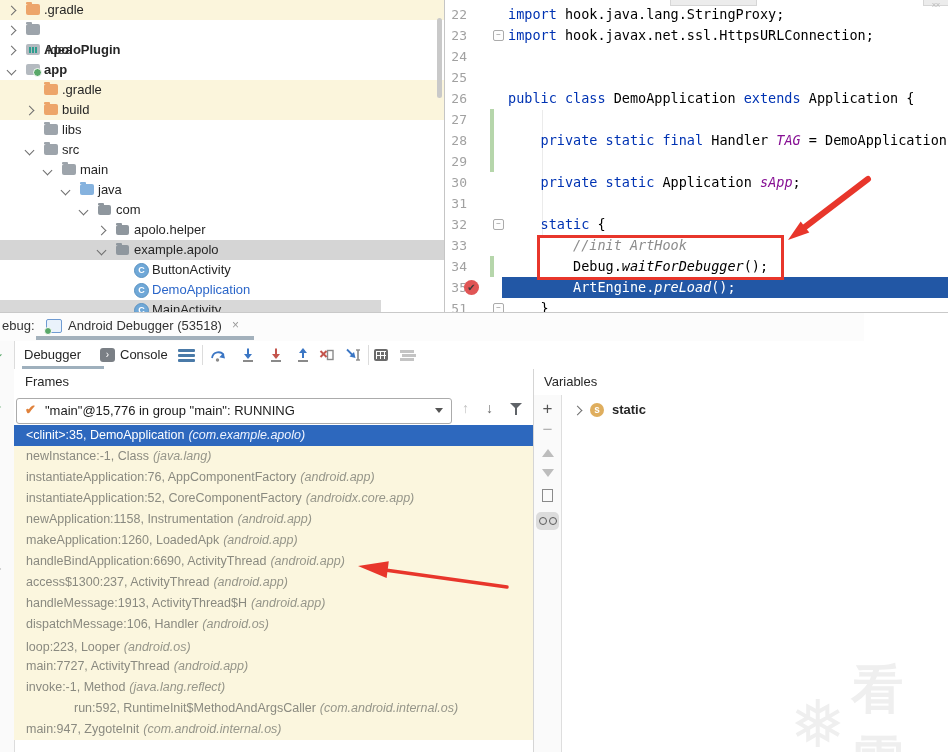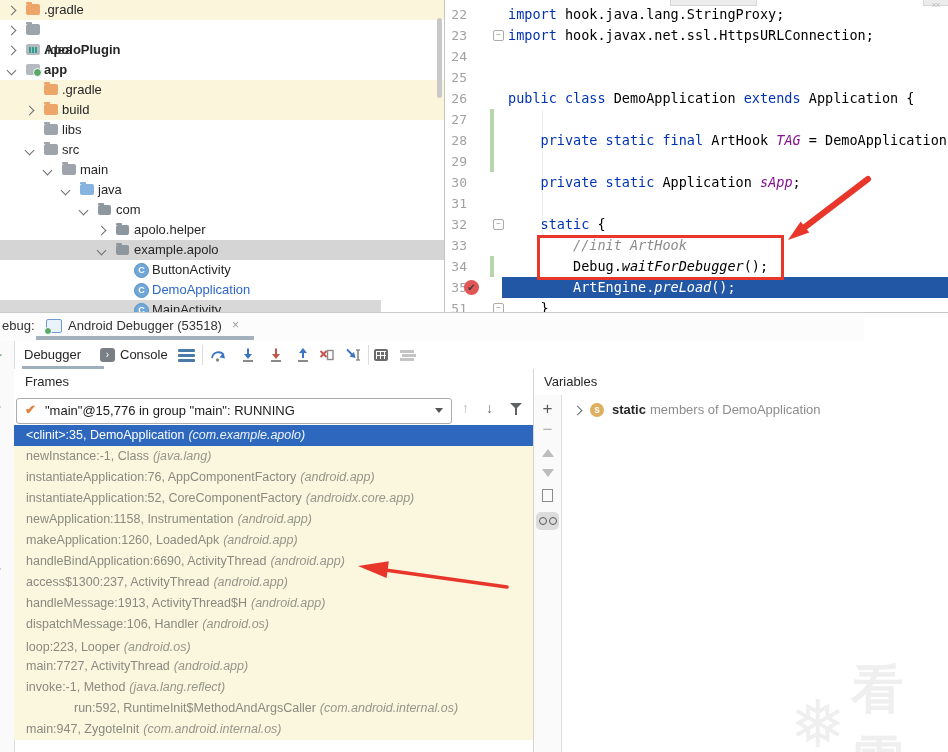--- a/index.html
+++ b/index.html
@@ -248,21 +248,21 @@
         <div class="gnum" style="top: 298px;">51</div>
         <div class="foldmark" style="top: 303px;">−</div>
       </div>
     <div id="code">
         <div class="codeline" style="top: 4px;"><span class="kw">import</span><span> hook.java.lang.StringProxy;</span></div>
         <div class="codeline" style="top: 25px;"><span class="kw">import</span><span> hook.javax.net.ssl.HttpsURLConnection;</span></div>
         <div class="codeline" style="top: 46px;"></div>
         <div class="codeline" style="top: 67px;"></div>
         <div class="codeline" style="top: 88px;"><span class="kw">public</span><span> </span><span class="kw">class</span><span> DemoApplication </span><span class="kw">extends</span><span> Application {</span></div>
         <div class="codeline" style="top: 109px;"></div>
-        <div class="codeline" style="top: 130px;"><span>    </span><span class="kw">private</span><span> </span><span class="kw">static</span><span> </span><span class="kw">final</span><span> ArtHook </span><span class="field">TAG</span><span> = DemoApplication.c</span></div>
+        <div class="codeline" style="top: 130px;"><span>    </span><span class="kw">private</span><span> </span><span class="kw">static</span><span> </span><span class="kw">final</span><span> Handler </span><span class="field">TAG</span><span> = DemoApplication.c</span></div>
         <div class="codeline" style="top: 151px;"></div>
         <div class="codeline" style="top: 172px;"><span>    </span><span class="kw">private</span><span> </span><span class="kw">static</span><span> Application </span><span class="field">sApp</span><span>;</span></div>
         <div class="codeline" style="top: 193px;"></div>
         <div class="codeline" style="top: 214px;"><span>    </span><span class="kw">static</span><span> {</span></div>
         <div class="codeline" style="top: 235px;"><span>        </span><span class="comment">//init ArtHook</span></div>
         <div class="codeline" style="top: 256px;"><span>        Debug.</span><span class="method">waitForDebugger</span><span>();</span></div>
         <div class="codeline exec" style="top: 277px;"><span>        ArtEngine.</span><span class="method">preLoad</span><span>();</span></div>
         <div class="codeline" style="top: 298px;"><span>    }</span></div>
       </div>
   </div>
@@ -385,21 +385,20 @@
             <i></i>
           </div>
       </div>
     </div>
 
     <div class="vars-content">
       <div class="var-row">
         <span class="var-chev"></span>
         <span class="var-sicon">s</span>
         <span class="var-static">static</span>
-        <span class="var-rest">members of DemoApplication</span>
       </div>
     </div>
   </div>
 
   <div class="watermark">
     <span class="wm-flake">❅</span>
     <span class="wm-text">看雪</span>
   </div>
 
   <svg class="overlay" width="948" height="752">

